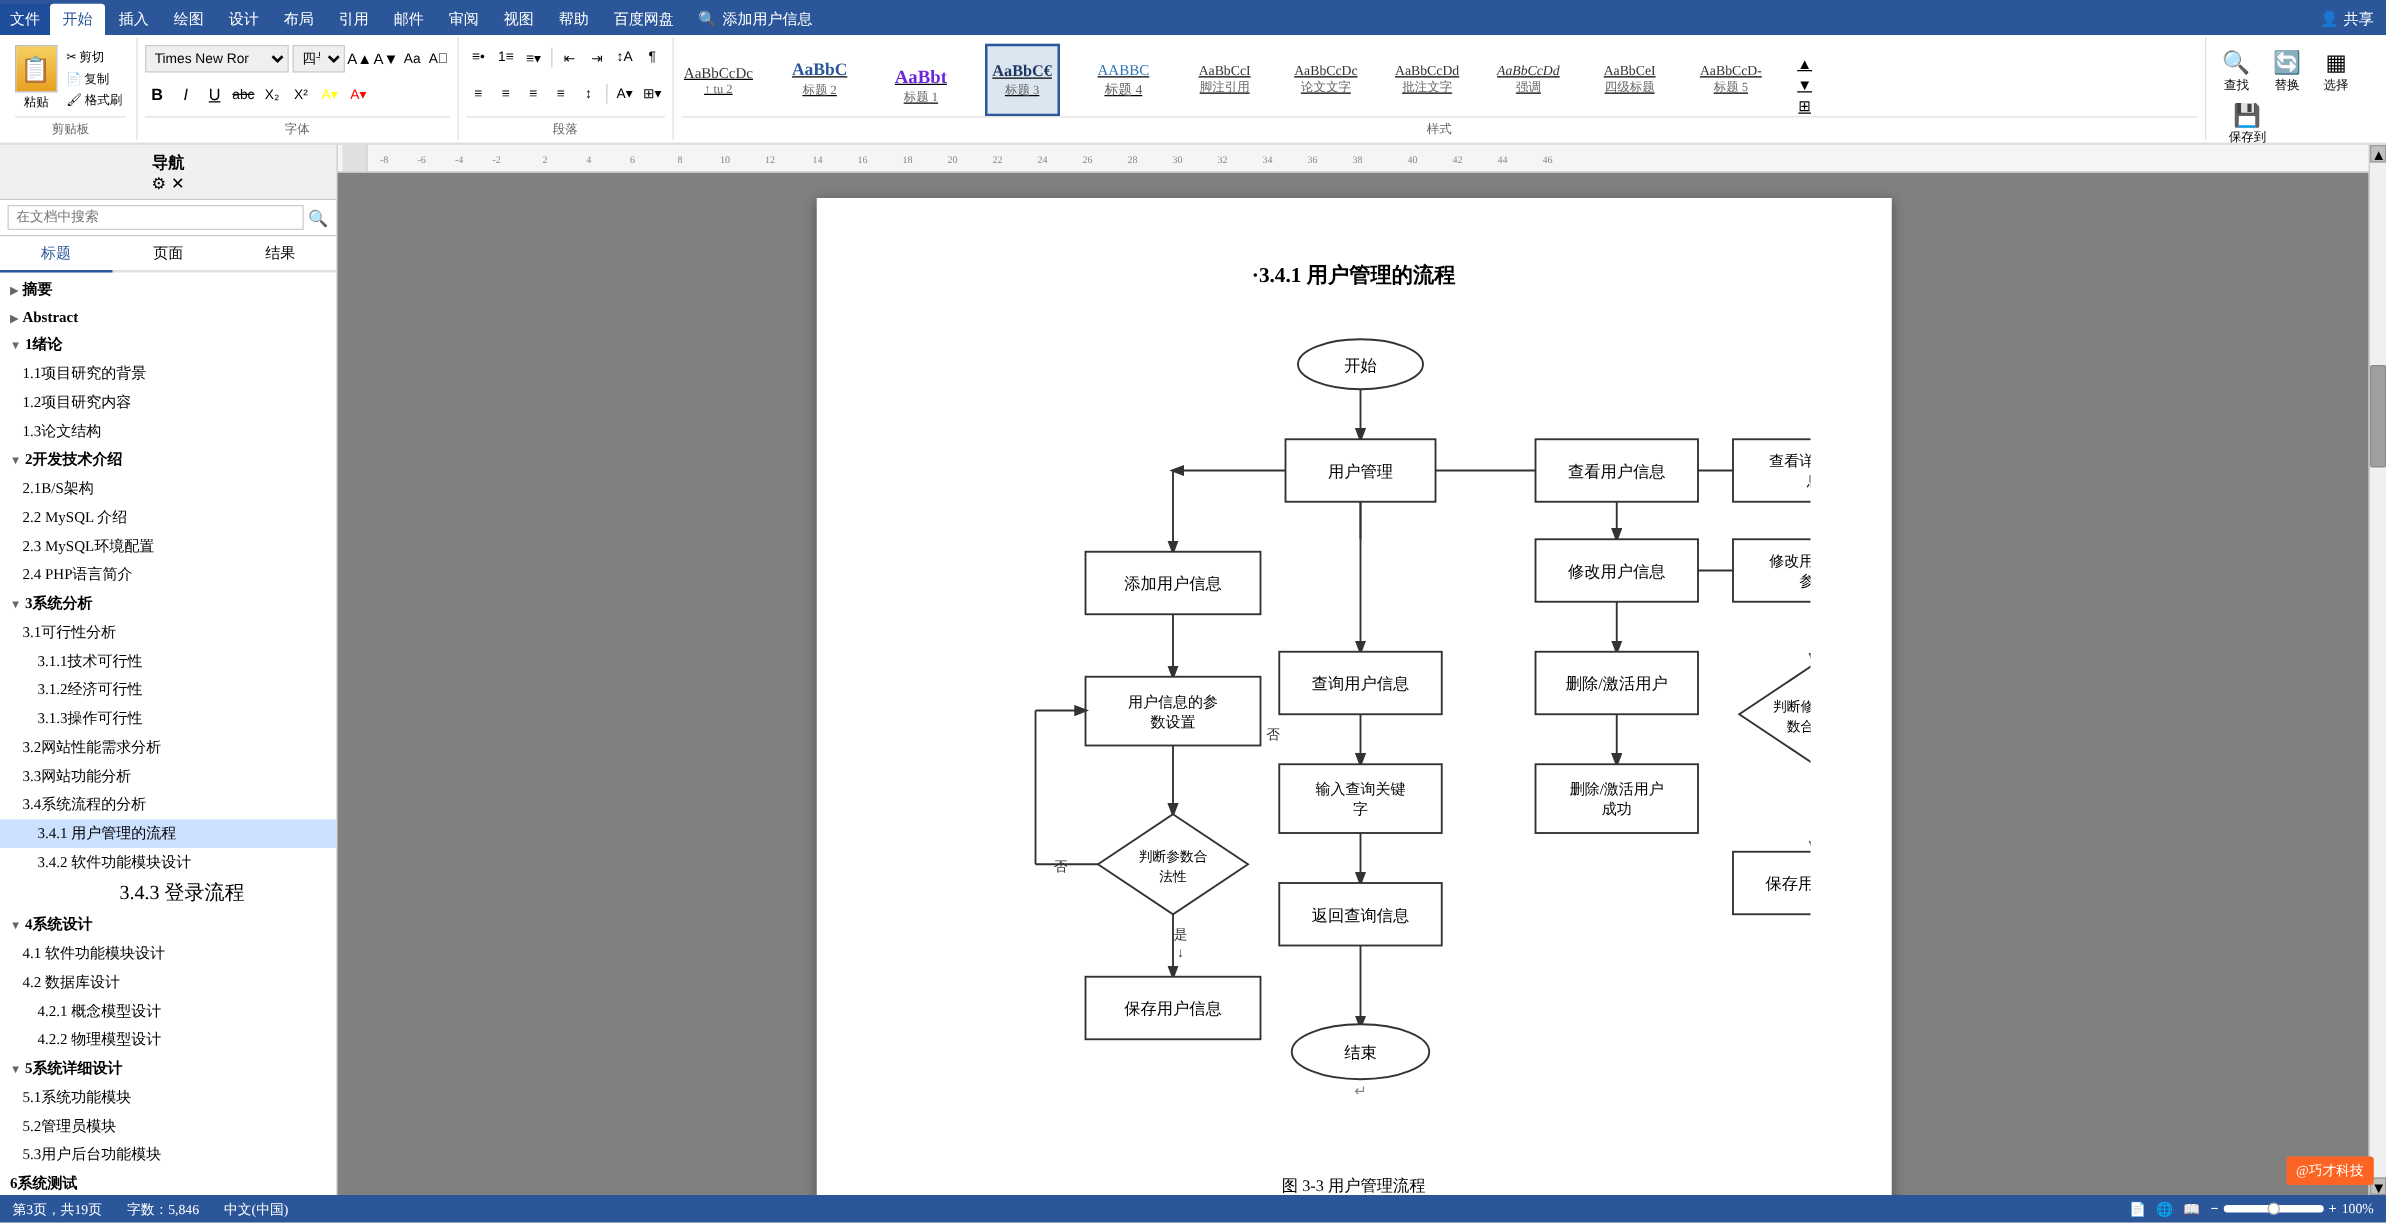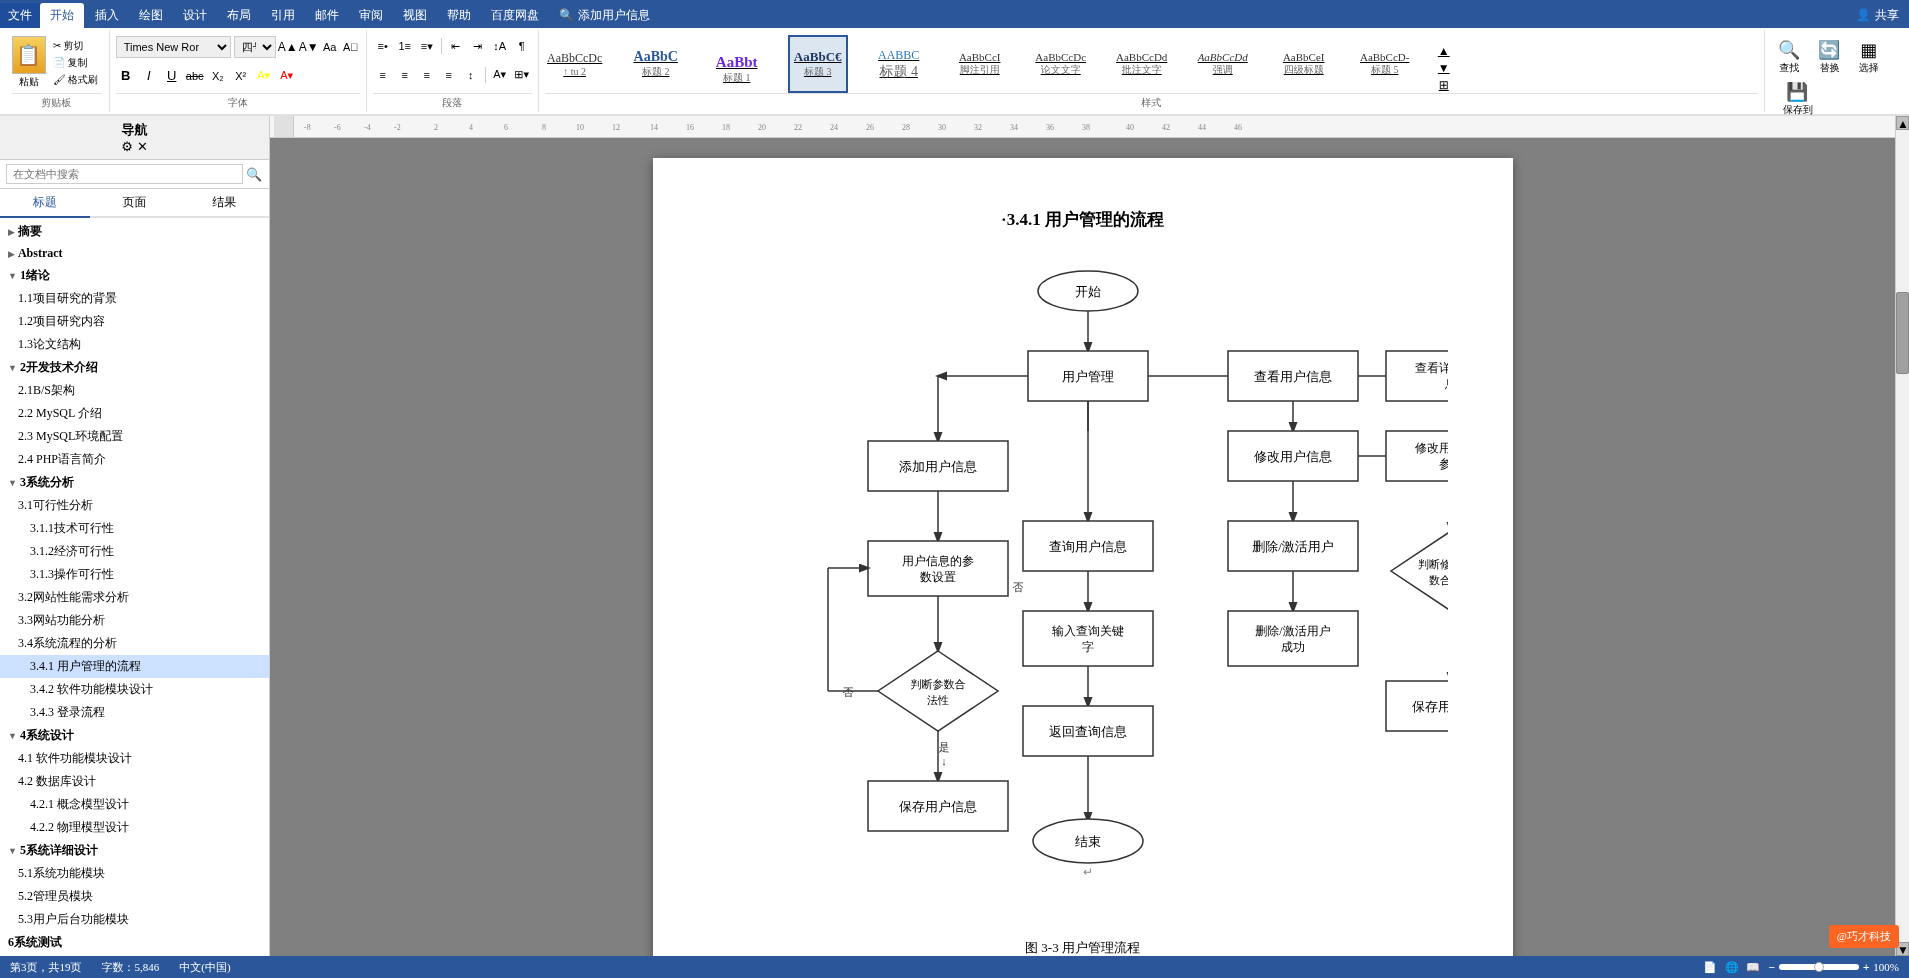--- a/index.html
+++ b/index.html
@@ -130,21 +130,21 @@
       <div style="width:60px; height:58px; border:1px solid transparent; cursor:pointer; display:flex; flex-direction:column; align-items:center; justify-content:center;">
         <div style="font-size:15px; color:#6d28d9; font-weight:bold;margin-top:10px;">AaBbt</div>
         <div style="font-size:10px; color:#666;">标题 1</div>
       </div>
       <div style="width:60px; height:58px; border:2px solid #2b579a; background:#dce6f1; cursor:pointer; display:flex; flex-direction:column; align-items:center; justify-content:center;">
         <div style="font-size:13px; color:#1f3864; font-weight:bold;">AaBbC€</div>
         <div style="font-size:10px; color:#666;">标题 3</div>
       </div>
       <div style="width:60px; height:58px; border:1px solid transparent; cursor:pointer; display:flex; flex-direction:column; align-items:center; justify-content:center;">
         <div style="font-size:12px; color:#2e75b6;">AABBC</div>
-        <div style="font-size:14px; color:#666;">标题 4</div>
+        <div style="font-size:11px; color:#666;">标题 4</div>
       </div>
       <div style="width:60px; height:58px; border:1px solid transparent; cursor:pointer; display:flex; flex-direction:column; align-items:center; justify-content:center;">
         <div style="font-size:11px; color:#333;">AaBbCcI</div>
         <div style="font-size:10px; color:#666;">脚注引用</div>
       </div>
       <div style="width:60px; height:58px; border:1px solid transparent; cursor:pointer; display:flex; flex-direction:column; align-items:center; justify-content:center;">
         <div style="font-size:11px; color:#333;">AaBbCcDc</div>
         <div style="font-size:10px; color:#666;">论文文字</div>
       </div>
       <div style="width:60px; height:58px; border:1px solid transparent; cursor:pointer; display:flex; flex-direction:column; align-items:center; justify-content:center;">
@@ -279,21 +279,21 @@
         </div>
         <div style="padding: 3px 8px 3px 18px; font-size: 12px; cursor: pointer; display: flex; align-items: center;">
           <span>3.4系统流程的分析</span>
         </div>
         <div style="padding: 3px 8px 3px 30px; font-size: 12px; cursor: pointer; display: flex; align-items: center; background: rgb(204, 224, 255);">
           <span>3.4.1 用户管理的流程</span>
         </div>
         <div style="padding: 3px 8px 3px 30px; font-size: 12px; cursor: pointer; display: flex; align-items: center;">
           <span>3.4.2 软件功能模块设计</span>
         </div>
-        <div style="padding: 3px 8px 3px 30px; font-size: 12px; cursor: pointer; display: flex; align-items: center;">
+        <div style="padding: 3px 8px 3px 30px; font-size: 16px; cursor: pointer; display: flex; align-items: center; justify-content: center;">
           <span>3.4.3 登录流程</span>
         </div>
         <div style="padding: 3px 8px; font-size: 12px; cursor: pointer; display: flex; align-items: center;">
           <span style="margin-right: 3px; font-size: 9px; color: rgb(102, 102, 102);">▼</span>
           <span style="font-weight: bold;">4系统设计</span>
         </div>
         <div style="padding: 3px 8px 3px 18px; font-size: 12px; cursor: pointer; display: flex; align-items: center;">
           <span>4.1 软件功能模块设计</span>
         </div>
         <div style="padding: 3px 8px 3px 18px; font-size: 12px; cursor: pointer; display: flex; align-items: center;">

